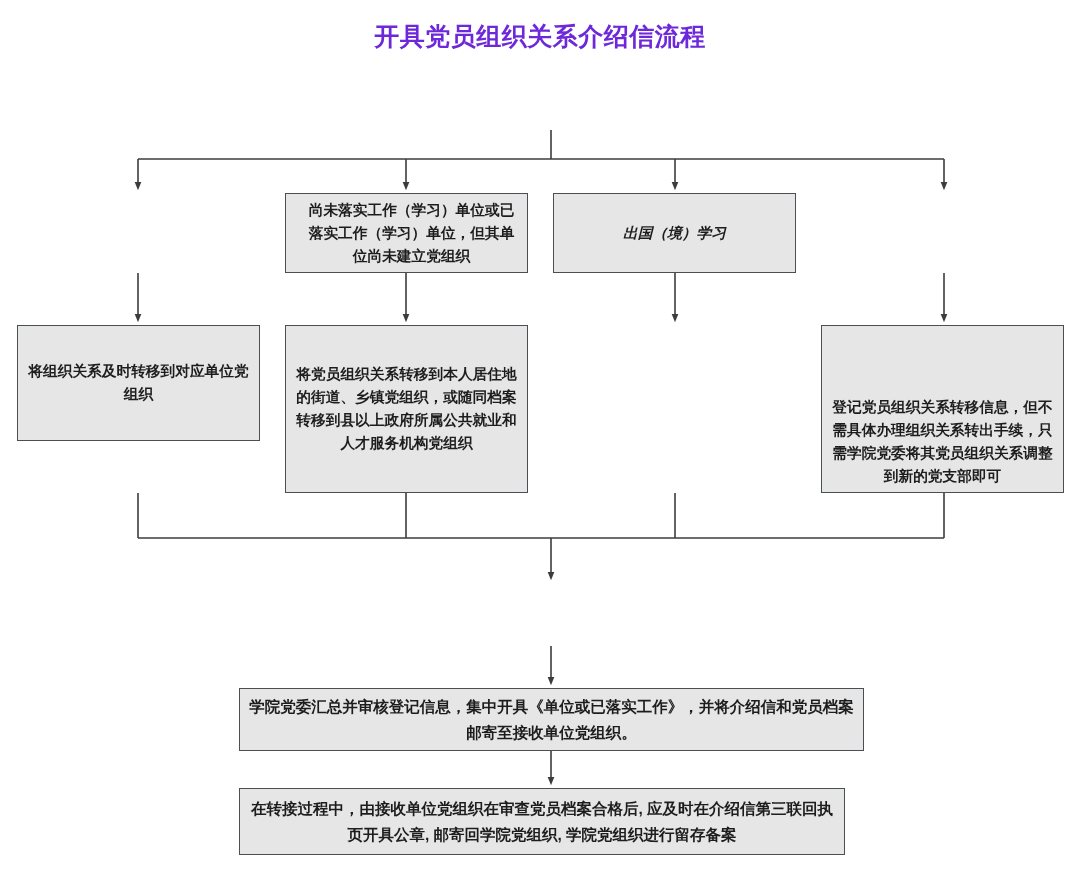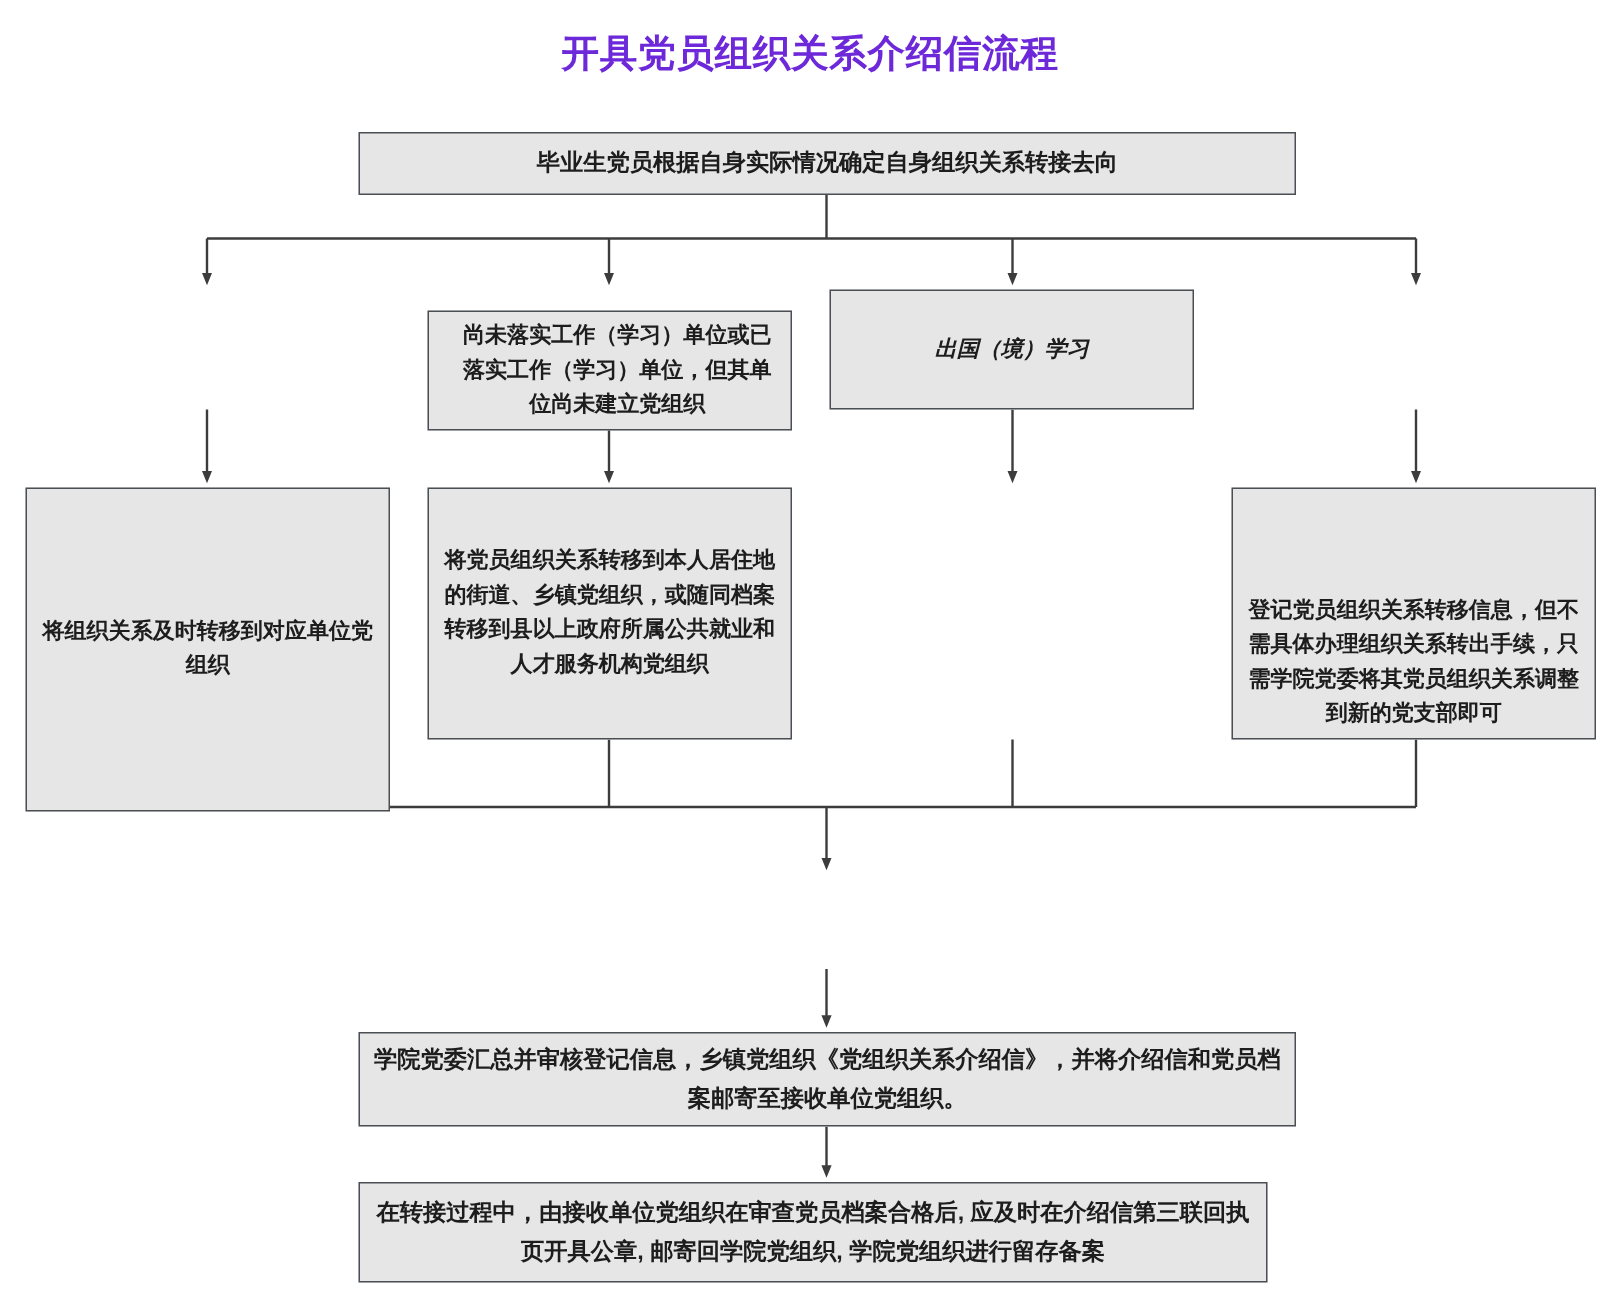--- a/index.html
+++ b/index.html
@@ -113,49 +113,46 @@
       <path d="M551,538 L551,576" marker-end="url(#arrowhead)"></path>
 
       <path d="M551,646 L551,681" marker-end="url(#arrowhead)"></path>
 
       <path d="M551,751 L551,781" marker-end="url(#arrowhead)"></path>
     </g>
   </svg>
 
   <div class="chart-title">开具党员组织关系介绍信流程</div>
 
-  <div class="node wide" style="left:239px; top:88px; width:625px; height:42px;">
-    <span class="node-text">毕业生党员根据自身实际情况确定自身组织关系转接去向</span>
-  </div>
 
 
-  <div class="node narrow" style="left:285px; top:207px; width:243px; height:80px;padding-left:18px;">
+  <div class="node narrow" style="left:285px; top:193px; width:243px; height:80px;padding-left:18px;">
     <span class="node-text">尚未落实工作（学习）单位或已落实工作（学习）单位，但其单位尚未建立党组织</span>
   </div>
 
   <div class="node narrow" style="left:553px; top:193px; width:243px; height:80px;font-style:italic;">
     <span class="node-text">出国（境）学习</span>
   </div>
 
 
-  <div class="node narrow" style="left:17px; top:325px; width:243px; height:216px;">
+  <div class="node narrow" style="left:17px; top:325px; width:243px; height:116px;">
     <span class="node-text">将组织关系及时转移到对应单位党组织</span>
   </div>
 
   <div class="node narrow" style="left:285px; top:325px; width:243px; height:168px;">
     <span class="node-text">将党员组织关系转移到本人居住地的街道、乡镇党组织，或随同档案转移到县以上政府所属公共就业和人才服务机构党组织</span>
   </div>
 
 
   <div class="node narrow" style="left:821px; top:325px; width:243px; height:168px;align-items:flex-end;">
     <span class="node-text">登记党员组织关系转移信息，但不需具体办理组织关系转出手续，只需学院党委将其党员组织关系调整到新的党支部即可</span>
   </div>
 
 
   <div class="node wide" style="left:239px; top:688px; width:625px; height:63px;">
-    <span class="node-text">学院党委汇总并审核登记信息，乡镇党组织《党组织关系介绍信》，并将介绍信和党员档案邮寄至接收单位党组织。</span>
+    <span class="node-text">学院党委汇总并审核登记信息，集中开具《单位或已落实工作》，并将介绍信和党员档案邮寄至接收单位党组织。</span>
   </div>
 
   <div class="node wide" style="left:239px; top:788px; width:606px; height:67px;">
     <span class="node-text">在转接过程中，由接收单位党组织在审查党员档案合格后, 应及时在介绍信第三联回执页开具公章, 邮寄回学院党组织, 学院党组织进行留存备案</span>
   </div>
 
 </div>
 
 </body></html>

